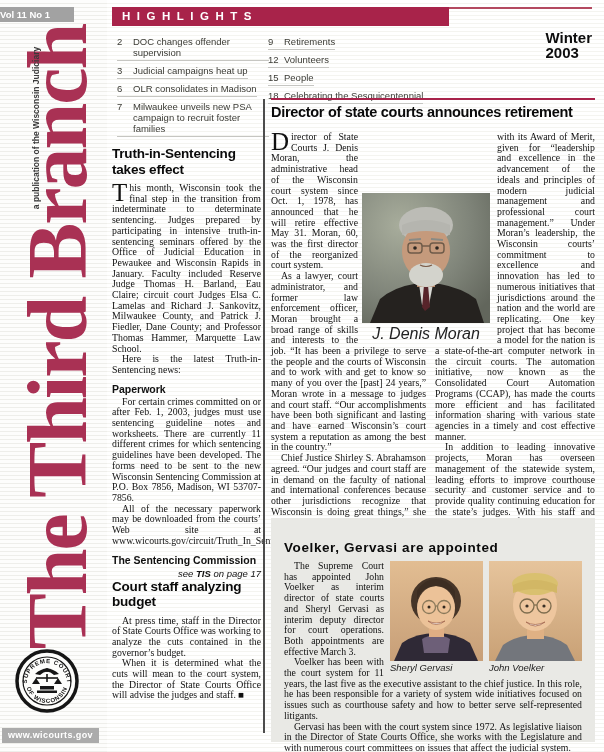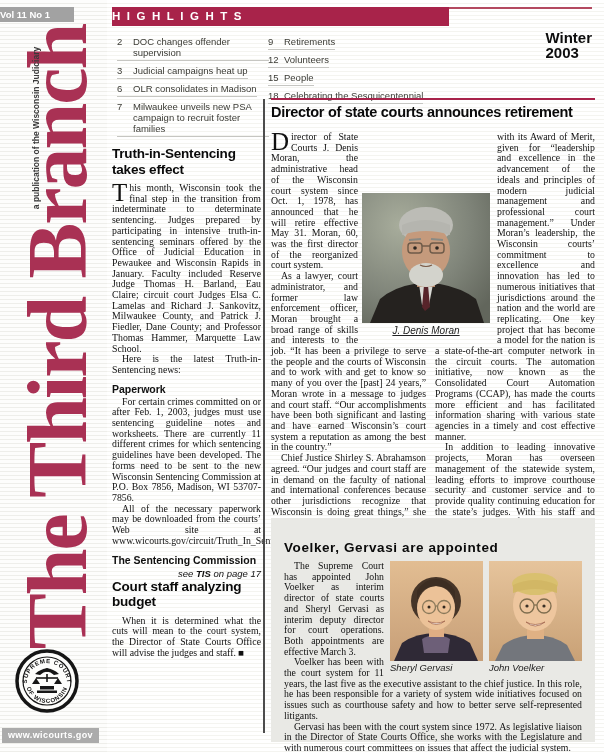--- a/index.html
+++ b/index.html
@@ -19,21 +19,21 @@
     color:#a93154;white-space:nowrap;}
   .masthead-tagline{position:absolute;left:36px;top:128px;transform:translate(-50%,-50%) rotate(-90deg);
     font-family:"Liberation Sans",sans-serif;font-weight:bold;font-size:8.5px;color:#3a3a3a;white-space:nowrap;}
   .seal{position:absolute;left:14px;top:648px;}
   .web-bar{position:absolute;left:2px;top:728px;width:97px;height:15px;background:#ababab;
     color:#fff;font-family:"Liberation Sans",sans-serif;font-weight:bold;font-size:9px;
     letter-spacing:.4px;text-align:center;line-height:15px;}
   
   .hl-bar{position:absolute;left:112px;top:7px;width:337px;height:19px;background:#a8234a;
     color:#fff;font-family:"Liberation Sans",sans-serif;font-weight:bold;font-size:11.5px;
-    letter-spacing:6.5px;line-height:19px;box-sizing:border-box;}
+    letter-spacing:6.5px;line-height:19px;padding-left:10px;box-sizing:border-box;}
   .top-rule{position:absolute;left:449px;top:7px;width:143px;height:2px;background:#b44a60;}
   .issue-date{position:absolute;right:12px;top:30px;text-align:left;
     font-family:"Liberation Sans",sans-serif;font-weight:bold;font-size:15px;line-height:15px;color:#0d0d0d;}
   .hl-list{position:absolute;top:36px;}
   .hl-left{left:117px;width:152px;}
   .hl-right{left:268px;width:182px;}
   .hl-item{display:flex;border-bottom:1px solid #c6c6c2;padding-bottom:2px;margin-bottom:4px;
     width:fit-content;font-family:"Liberation Sans",sans-serif;font-size:9.5px;color:#3b3b35;line-height:11px;}
   .hl-num{width:16px;flex:none;}
   
@@ -55,21 +55,21 @@
   .art-rule{height:2px;background:#a8234a;margin-bottom:4px;}
   .article h1{font-family:"Liberation Sans",sans-serif;font-weight:bold;font-size:14.5px;
     margin:0 0 12px 0;letter-spacing:-.3px;color:#0a0a0a;}
   .cols{display:flex;gap:9px;}
   .c1{width:155px;}
   .c2{width:160px;}
   .sp-r{float:right;width:68px;height:146px;margin-top:65px;}
   .sp-l{float:left;width:62px;height:146px;margin-top:65px;}
   .photo-moran{position:absolute;left:91px;top:95px;width:128px;height:130px;}
   .cap-moran{position:absolute;left:91px;top:227px;width:128px;text-align:center;
-    font-family:"Liberation Sans",sans-serif;font-style:italic;font-size:10px;color:#222;text-decoration:underline;}
+    font-family:"Liberation Sans",sans-serif;font-style:italic;font-size:16px;color:#222;}
   
   .graybox{position:absolute;left:271px;top:518px;width:324px;height:224px;background:#e9e9e5;
     box-sizing:border-box;padding:22px 13px;}
   .graybox h1{font-family:"Liberation Sans",sans-serif;font-weight:bold;font-size:13.5px;
     letter-spacing:.6px;margin:0 0 6px 0;color:#0a0a0a;}
   .vg-photos{float:right;width:192px;margin:0 0 4px 6px;display:flex;gap:6px;}
   .vg-fig{width:93px;}
   .vg-img{width:93px;height:100px;display:block;}
   .vg-cap{font-family:"Liberation Sans",sans-serif;font-style:italic;font-size:9.5px;margin-top:1px;color:#222;}
 </style>
@@ -156,20 +156,21 @@
   <div class="col-left body">
     <h2 class="art">Truth-in-Sentencing takes effect</h2>
     <p><span class="dropcap">T</span><span>his month, Wisconsin took the final step in the transition from indeterminate to determinate sentencing. Judges prepared by participating in intensive truth-in-sentencing seminars offered by the Office of Judicial Education in Pewaukee and Wisconsin Rapids in January. Faculty included Reserve Judge Thomas H. Barland, Eau Claire; circuit court Judges Elsa C. Lamelas and Richard J. Sankovitz, Milwaukee County, and Patrick J. Fiedler, Dane County; and Professor Thomas Hammer, Marquette Law School.</span></p>
     <p class="ind">Here is the latest Truth-in-Sentencing news:</p>
     <div class="subhead">Paperwork</div>
     <p class="ind">For certain crimes committed on or after Feb. 1, 2003, judges must use sentencing guideline notes and worksheets. There are currently 11 different crimes for which sentencing guidelines have been developed. The forms need to be sent to the new Wisconsin Sentencing Commission at P.O. Box 7856, Madison, WI 53707-7856.</p>
     <p class="ind">All of the necessary paperwork may be downloaded from the courts’ Web site at www.wicourts.gov/circuit/Truth_In_Sentencing.htm.</p>
     <div class="subhead">The Sentencing Commission</div>
     <div class="jump"><span>see </span><b>TIS</b><span> on page 17</span></div>
     <h2 class="art budget-head">Court staff analyzing budget</h2>
+    <p class="ind">At press time, staff in the Director of State Courts Office was working to analyze the cuts contained in the governor’s budget.</p>
     <p class="ind">When it is determined what the cuts will mean to the court system, the Director of State Courts Office will advise the judges and staff. ■</p>
   </div>
 
   <div class="divider"></div>
 
   <div class="article body">
     <div class="art-rule"></div>
     <h1>Director of state courts announces retirement</h1>
     <div class="cols">
       <div class="c1">

